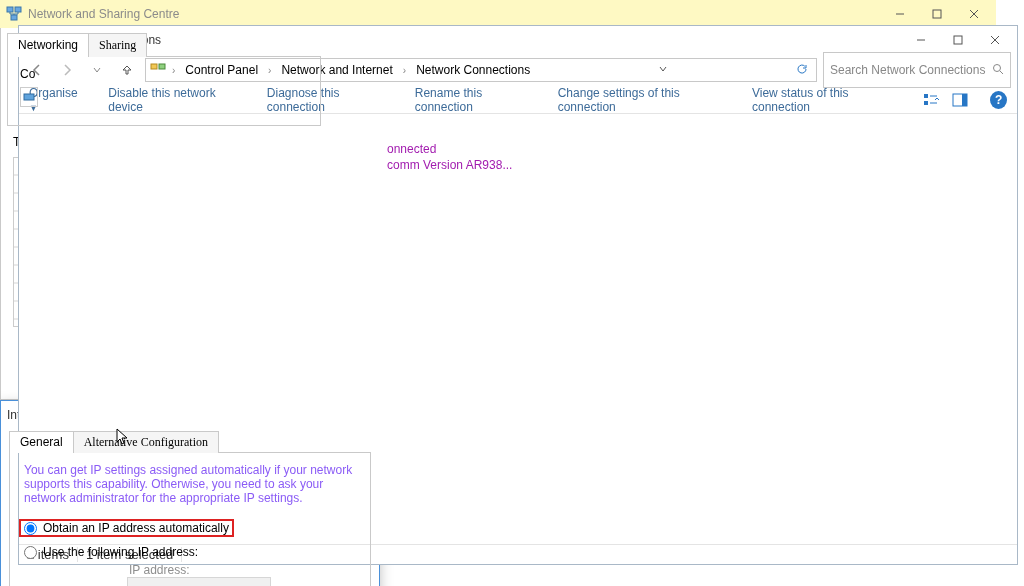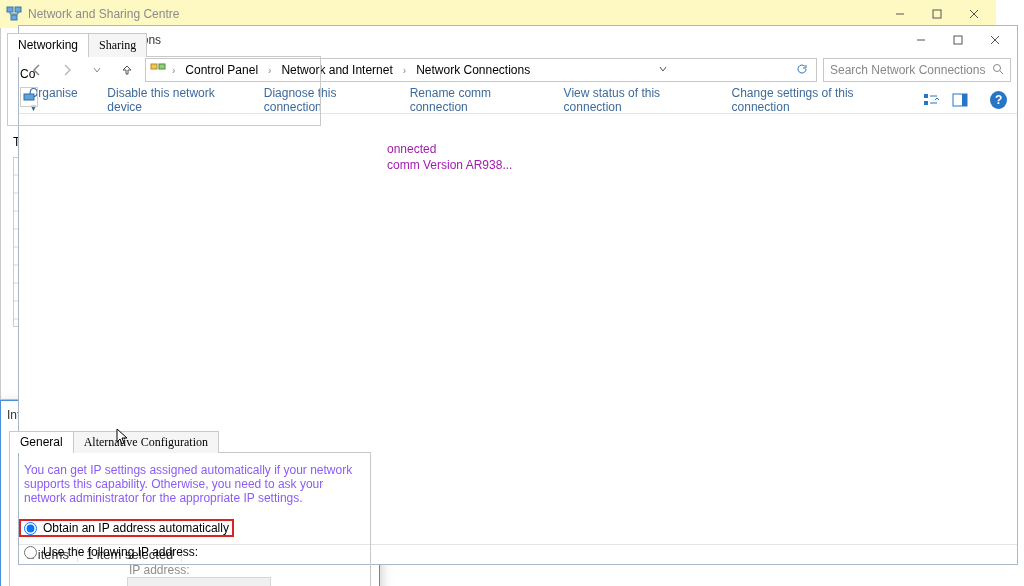--- a/index.html
+++ b/index.html
@@ -17,21 +17,21 @@
   #win-sharing .titlebar { background:#fef9c3; }
 
   
   #win-conn { left:18px; top:25px; width:1000px; height:540px; }
   .addrbar { display:flex; align-items:center; height:32px; padding:0 6px; gap:6px; }
   .navbtn { width:24px; height:24px; display:inline-flex; align-items:center; justify-content:center; color:#888; }
   .bc { flex:1; height:24px; border:1px solid #c8c8c8; display:flex; align-items:center; font-size:12px; padding:0 4px; gap:4px; }
   .bc .sep { color:#888; font-size:10px; padding:0 2px; }
   .bc .crumb { padding:0 4px; }
   .bc .refresh { margin-left:auto; color:#555; padding:0 4px; }
-  .search { width:188px; height:24px; border:1px solid #c8c8c8; display:flex; align-items:center; font-size:12px; color:#888; padding:0 6px; gap:6px; }
+  .search { width:188px; height:36px; border:1px solid #c8c8c8; display:flex; align-items:center; font-size:12px; color:#888; padding:0 6px; gap:6px; }
   .cmdbar { display:flex; align-items:center; height:28px; padding:0 10px 0 10px; font-size:12px; color:#3d6b99; gap:22px; border-bottom:1px solid #e4e4e4;}
   .cmdbar .help { margin-left:auto; width:18px; height:18px; border-radius:50%; background:#2776c5; color:#fff; display:inline-flex; align-items:center; justify-content:center; font-weight:bold; font-size:12px; }
   .cmdbar .viewbtn { width:18px; height:18px; display:inline-flex; align-items:center; justify-content:center; color:#2776c5; }
   .content { position:relative; height:calc(100% - 28px - 32px - 28px - 20px); }
   .peek { position:absolute; left:368px; top:27px; font-size:12px; color:#a21caf; line-height:16px; }
   .statusbar { height:20px; border-top:1px solid #e4e4e4; display:flex; align-items:center; font-size:13px; color:#333; }
   .statusbar span { padding:0 8px; border-right:1px solid #e4e4e4; }
 
   
   #win-eth { left:38px; top:98px; width:328px; height:400px; background:#fff; border:1px solid #c9c9c9; }
@@ -168,23 +168,23 @@
             <circle cx="5" cy="5" r="3.5" fill="none" stroke="#888"></circle>
             <path d="M8 8l3 3" stroke="#888"></path>
           </svg></span>
     </div>
   </div>
 
   <div class="cmdbar">
     <span><span>Organise</span> <span style="font-size:9px;color:#3d6b99">▼</span></span>
     <span>Disable this network device</span>
     <span>Diagnose this connection</span>
-    <span>Rename comm connection</span>
+    <span>Rename this connection</span>
+    <span>Change settings of this connection</span>
     <span>View status of this connection</span>
-    <span>Change settings of this connection</span>
     <span class="viewbtn">
         <svg width="16" height="16" viewBox="0 0 16 16">
           <rect x="1" y="2" width="4" height="4" fill="#2776c5"></rect>
           <rect x="1" y="9" width="4" height="4" fill="#2776c5"></rect>
           <path d="M7 4h7M7 11h7" stroke="#2776c5"></path>
           <path d="M14 6l-2 2 2 2" fill="none" stroke="#2776c5" transform="rotate(90 14 8)"></path>
         </svg>
       </span>
     <span class="viewbtn" style="margin-left:-10px">
         <svg width="16" height="16" viewBox="0 0 16 16">

